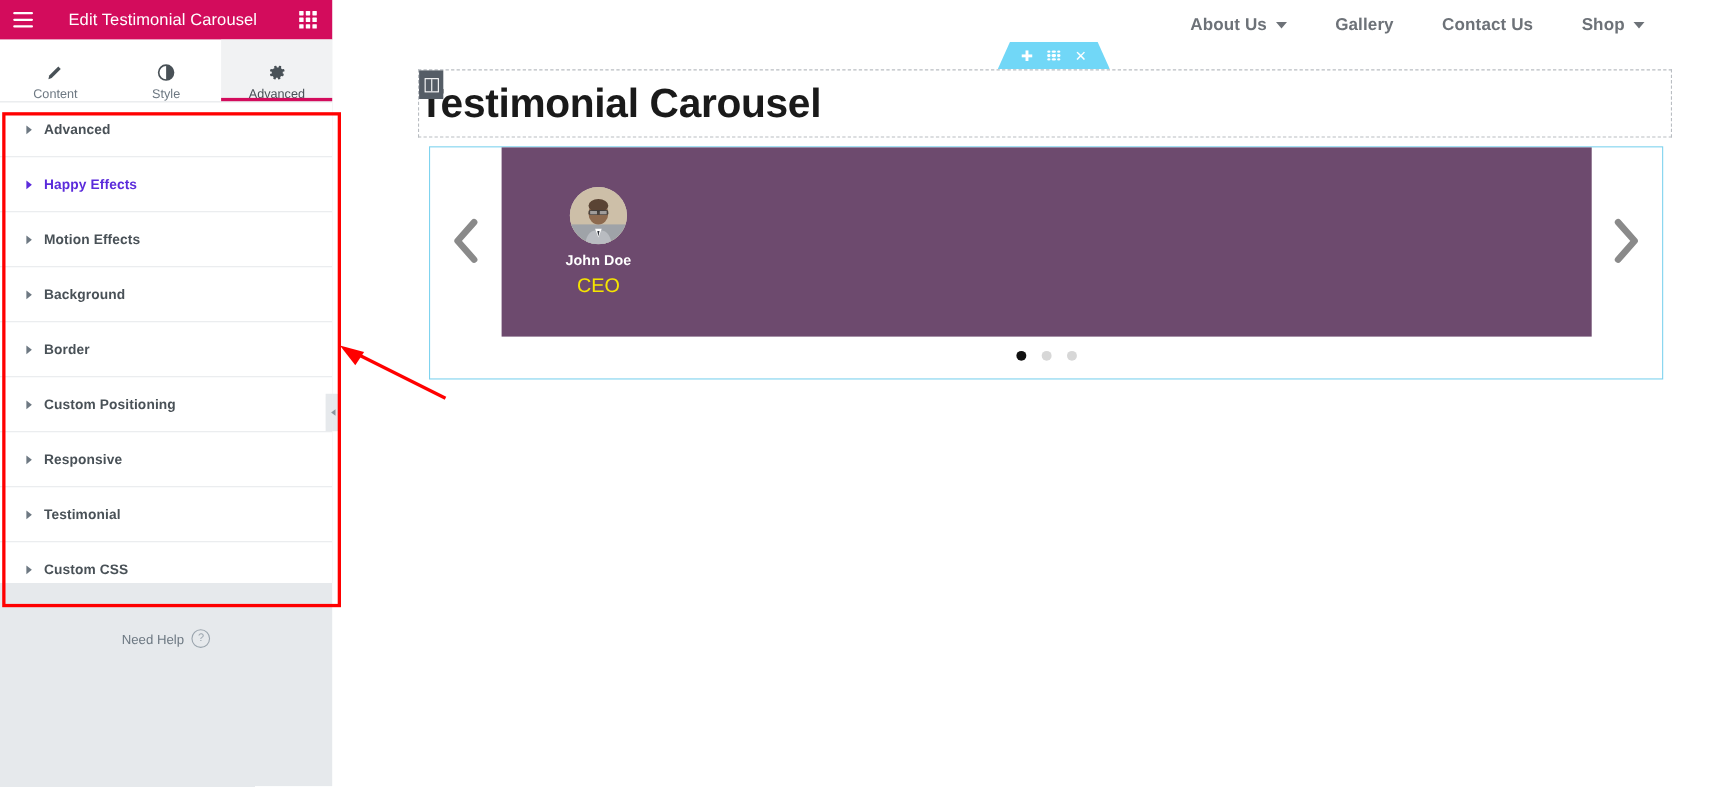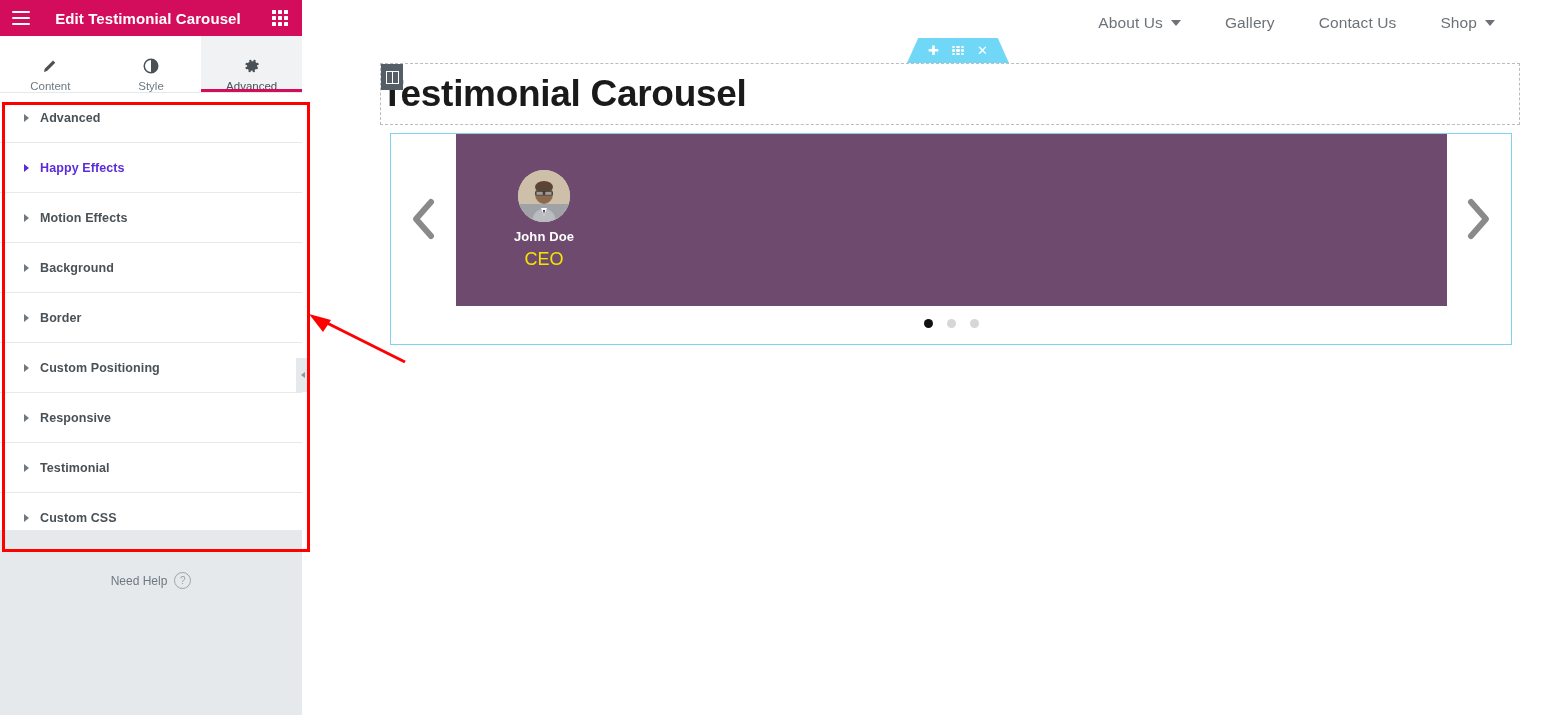--- a/index.html
+++ b/index.html
@@ -32,21 +32,21 @@
     background: #d30c5c;
     display: flex;
     align-items: center;
     justify-content: space-between;
     padding: 0 14px 0 12px;
     box-sizing: border-box;
   }
   .panel-title {
     color: #ffffff;
     font-size: 15px;
-    font-weight: bold;
+    font-weight: normal;
     letter-spacing: .1px;
     flex: 1;
     text-align: center;
     margin-left: -6px;
   }
   .hamburger {
     width: 18px; height: 14px;
     display: flex; flex-direction: column; justify-content: space-between;
     cursor: pointer;
   }
@@ -184,21 +184,21 @@
     top: 14px;
     display: flex;
     align-items: center;
     gap: 44px;
   }
   .nav-link {
     display: flex;
     align-items: center;
     gap: 8px;
     font-size: 15.5px;
-    font-weight: normal;
+    font-weight: bold;
     color: #6d7278;
     cursor: pointer;
     letter-spacing: .1px;
   }
   .caret {
     width: 0; height: 0;
     border-left: 5px solid transparent;
     border-right: 5px solid transparent;
     border-top: 6px solid #6d7278;
   }

